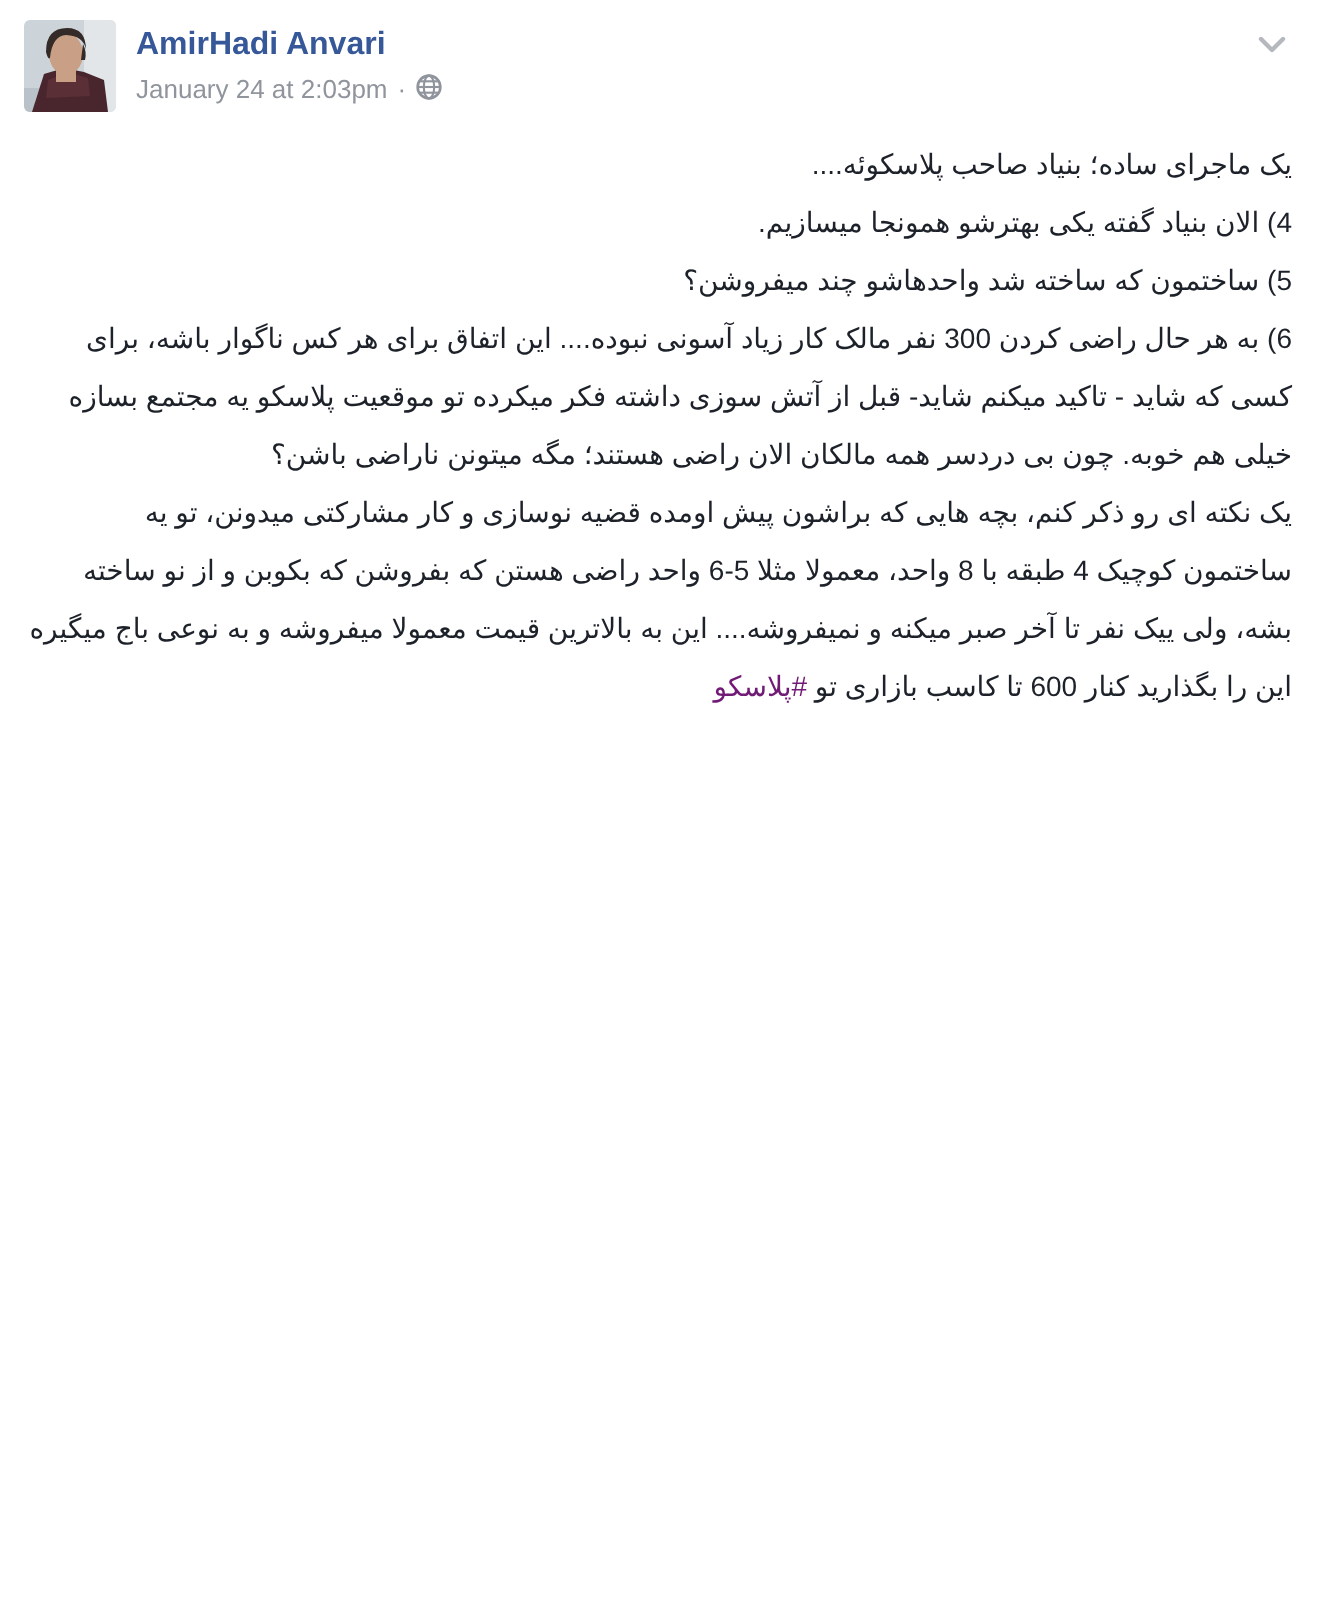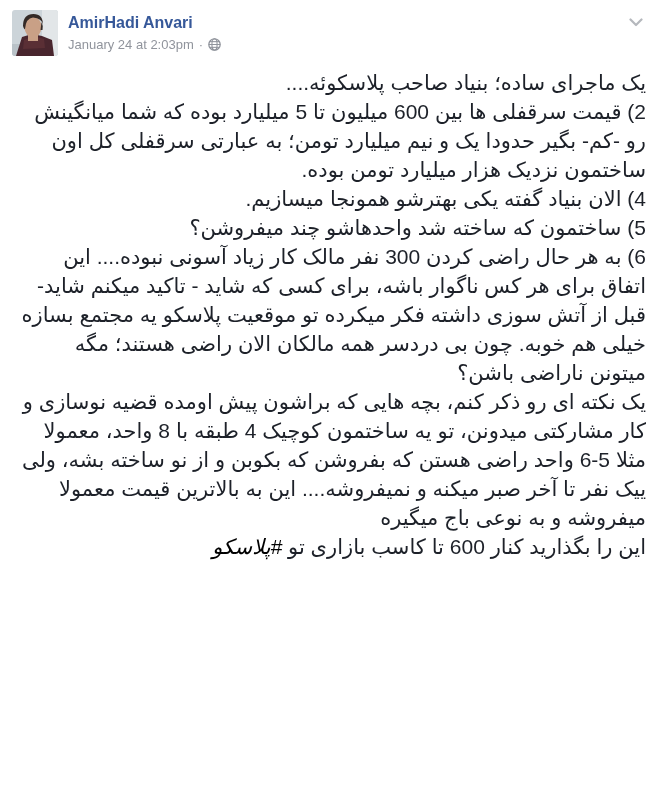--- a/index.html
+++ b/index.html
@@ -42,52 +42,51 @@
     text-decoration: none;
     line-height: 19px;
     display: inline-block;
     cursor: pointer;
   }
   .meta {
     color: #90949c;
     font-size: 13px;
     margin-top: 5px;
     display: flex;
-    align-items: center;
+    align-items: flex-start;
   }
   .meta .timestamp { cursor: pointer; }
   .meta .dot { margin: 0 5px 0 5px; }
   .globe { display: inline-flex; align-items: center; }
   .menu-btn {
     position: absolute;
     right: 16px;
     top: 12px;
     width: 20px;
     height: 20px;
     display: flex;
     align-items: center;
     justify-content: center;
     cursor: pointer;
   }
   .post-body {
     padding: 8px 16px 16px 14px;
-    font-size: 21px;
+    font-size: 14px;
     line-height: 29px;
     color: #1d2129;
   }
   .para {
     direction: rtl;
     text-align: right;
     unicode-bidi: embed;
   }
   .hashtag {
-    color: #000000;
+    color: #701a75;
     text-decoration: none;
     cursor: pointer;
-    font-style: italic;
   }
 </style>
 </head>
 <body>
 
 <div class="post">
 
   <div class="post-header">
 
     <a class="avatar">
@@ -124,21 +123,20 @@
     <div class="menu-btn">
       <svg width="14" height="9" viewBox="0 0 14 9">
         <path d="M1.5 1.5 L7 7 L12.5 1.5" fill="none" stroke="#b5b8bd" stroke-width="2.2" stroke-linecap="round" stroke-linejoin="round"></path>
       </svg>
     </div>
 
   </div>
 
   <div class="post-body">
       <div class="para" dir="rtl">یک ماجرای ساده؛ بنیاد صاحب پلاسکوئه....</div>
-      <div class="para" dir="rtl">2) قیمت سرقفلی ها بین 600 میلیون تا 5 میلیارد بوده که شما میانگینش رو -کم- بگیر حدودا یک و نیم میلیارد تومن؛ به عبارتی سرقفلی کل اون ساختمون نزدیک هزار میلیارد تومن بوده.</div>
       <div class="para" dir="rtl">4) الان بنیاد گفته یکی بهترشو همونجا میسازیم.</div>
       <div class="para" dir="rtl">5) ساختمون که ساخته شد واحدهاشو چند میفروشن؟</div>
       <div class="para" dir="rtl">6) به هر حال راضی کردن 300 نفر مالک کار زیاد آسونی نبوده.... این اتفاق برای هر کس ناگوار باشه، برای کسی که شاید - تاکید میکنم شاید- قبل از آتش سوزی داشته فکر میکرده تو موقعیت پلاسکو یه مجتمع بسازه خیلی هم خوبه. چون بی دردسر همه مالکان الان راضی هستند؛ مگه میتونن ناراضی باشن؟</div>
       <div class="para" dir="rtl">یک نکته ای رو ذکر کنم، بچه هایی که براشون پیش اومده قضیه نوسازی و کار مشارکتی میدونن، تو یه ساختمون کوچیک 4 طبقه با 8 واحد، معمولا مثلا 5-6 واحد راضی هستن که بفروشن که بکوبن و از نو ساخته بشه، ولی ییک نفر تا آخر صبر میکنه و نمیفروشه.... این به بالاترین قیمت معمولا میفروشه و به نوعی باج میگیره</div>
       <div class="para" dir="rtl">این را بگذارید کنار 600 تا کاسب بازاری تو <a class="hashtag">#پلاسکو</a></div>
     </div>
 
 </div>
 
 </body></html>

